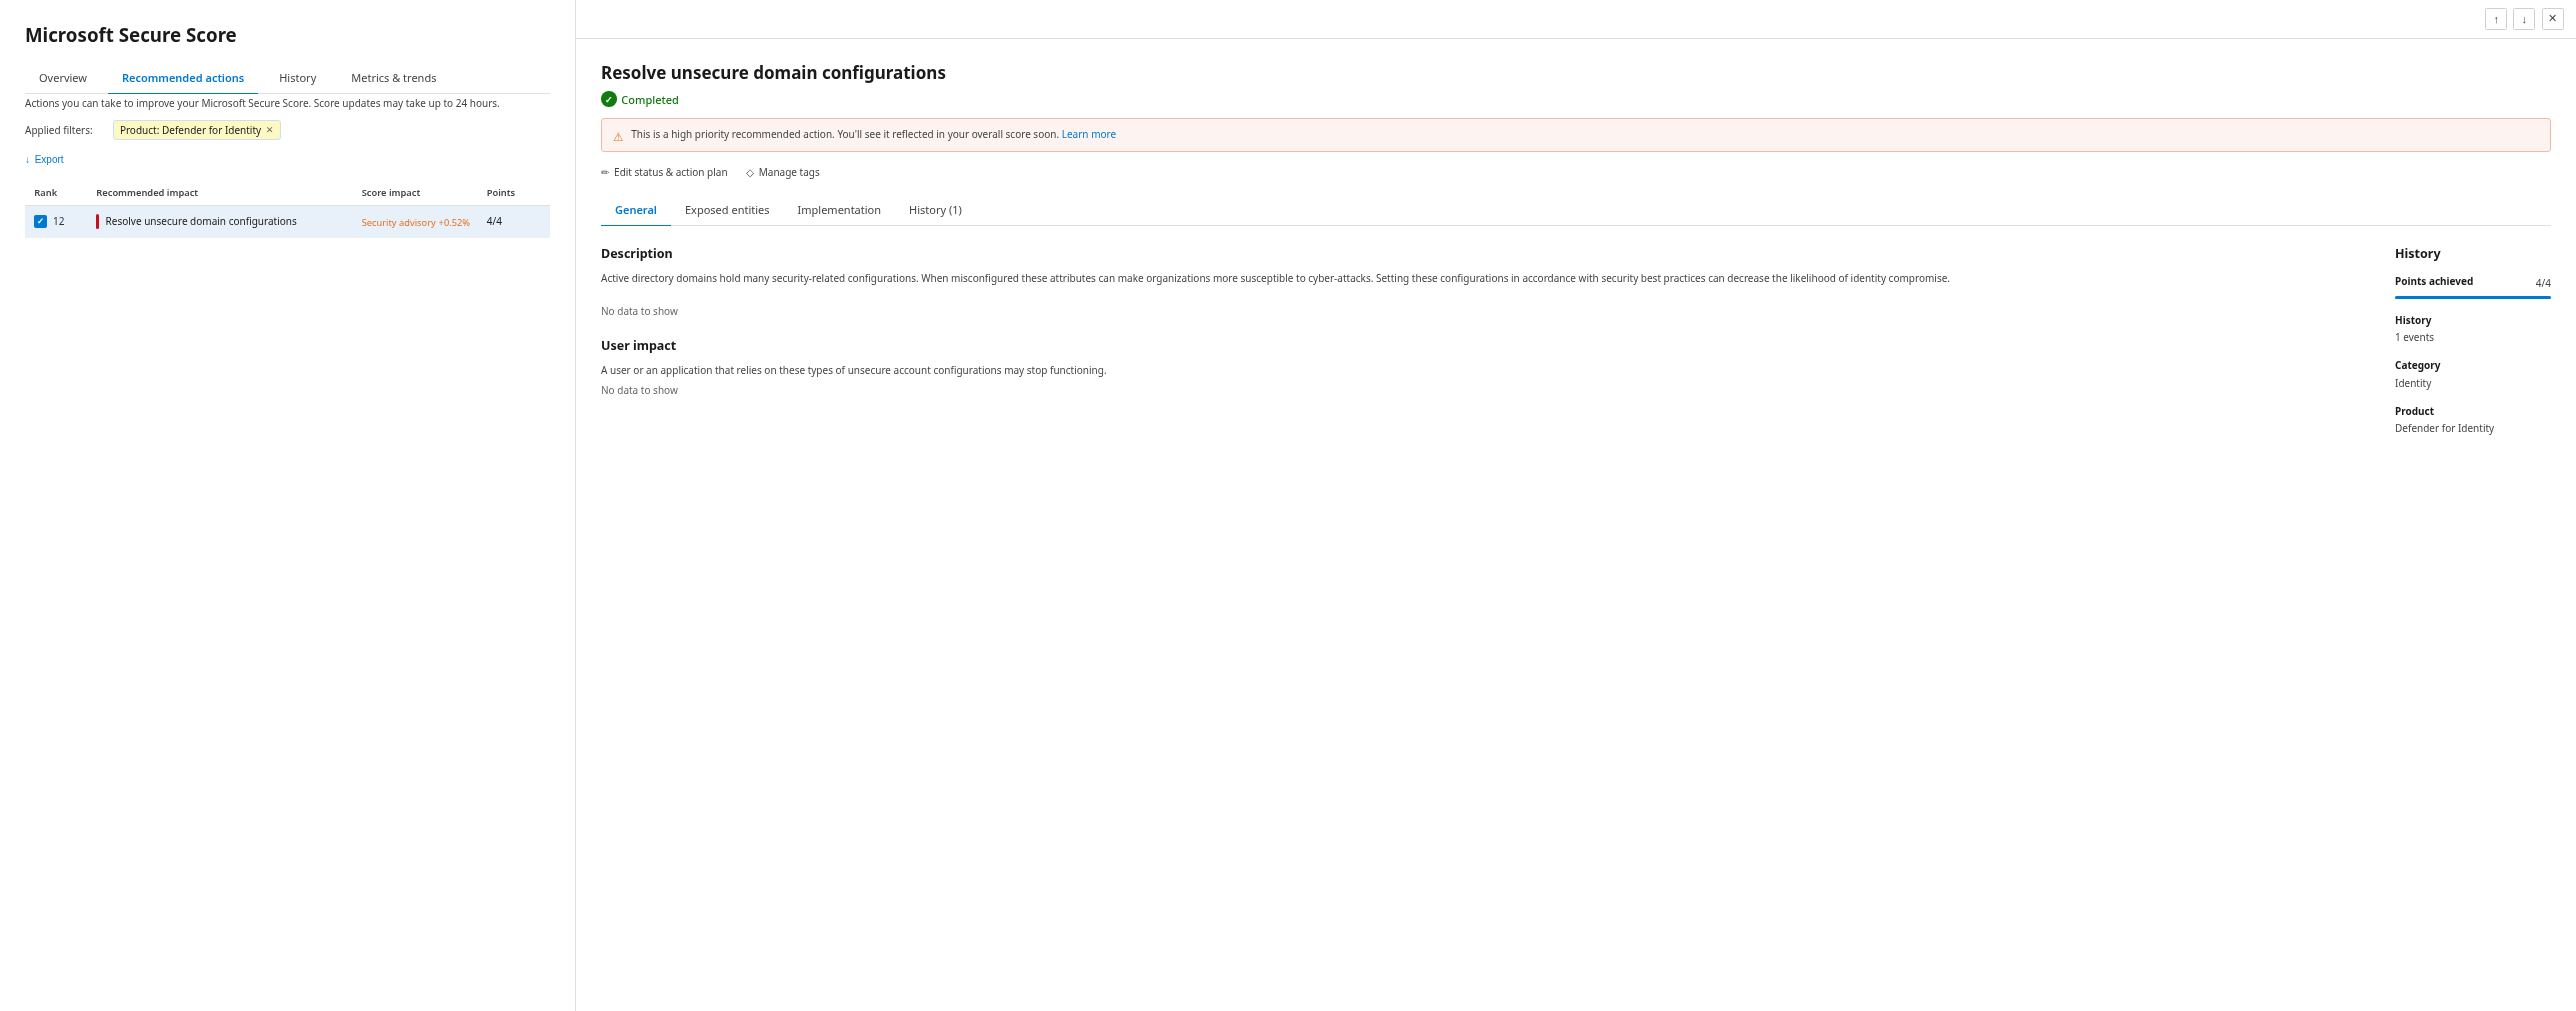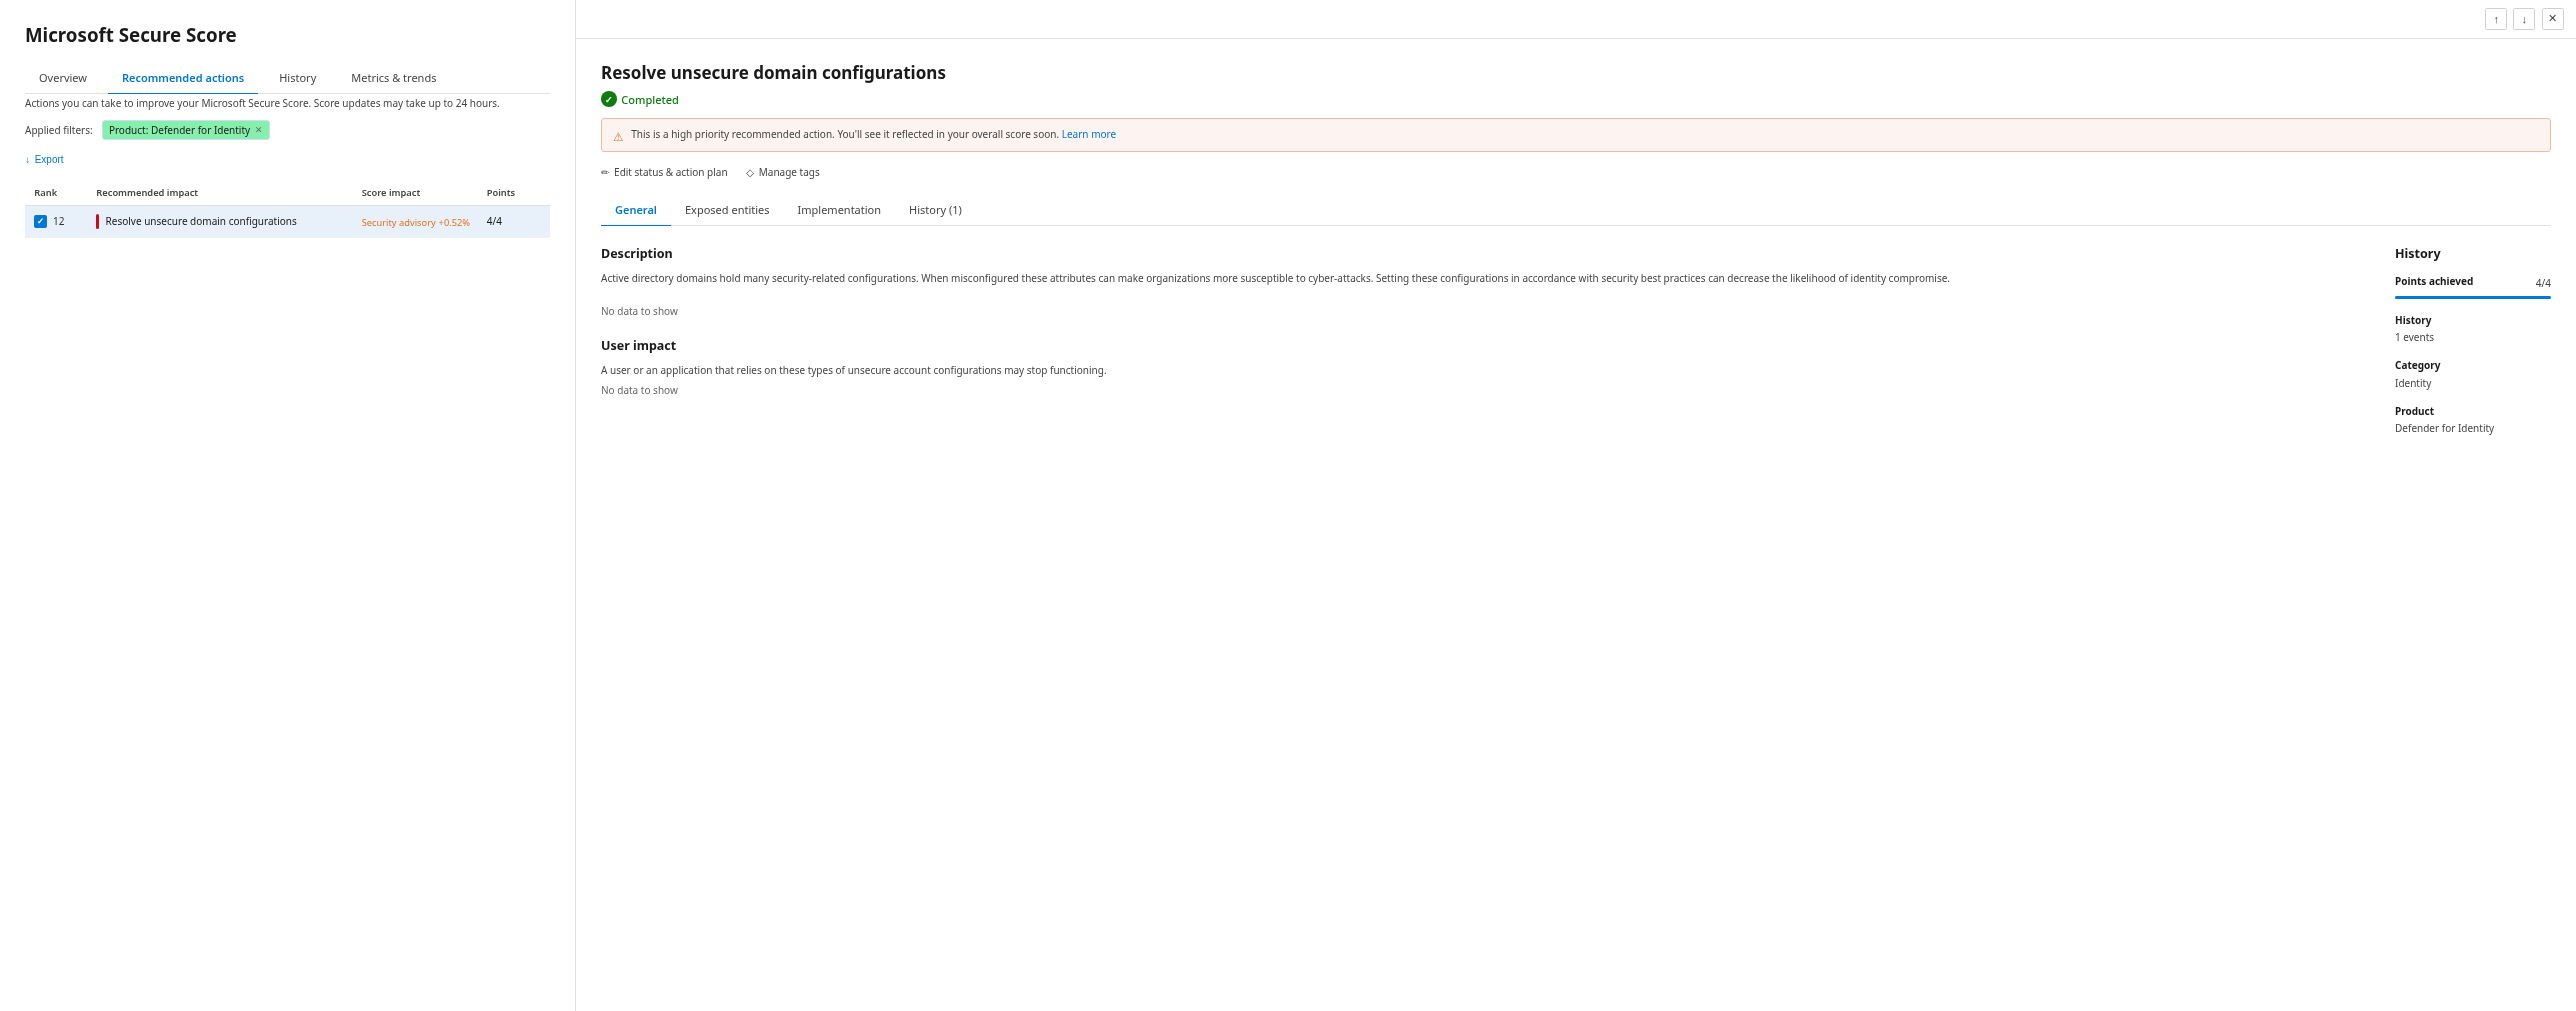--- a/index.html
+++ b/index.html
@@ -55,31 +55,31 @@
 
     .description-text {
       font-size: 10px;
       color: #444;
       margin-bottom: 9.3px;
     }
 
     .filters-row {
       display: flex;
       align-items: center;
-      gap: 9px;
+      gap: 20px;
       margin-bottom: 11px;
       font-size: 10px;
       color: #444;
     }
 
     .filter-chip {
       display: flex;
       align-items: center;
       gap: 4.7px;
-      background: #86efac;
+      background: #fef9c3;
       border: 0.8px solid #c7dff7;
       border-radius: 3.1px;
       padding: 2.3px 6.2px;
       font-size: 10px;
       color: #1a1a1a;
     }
 
     .filter-chip-close {
       cursor: pointer;
       color: #666;

